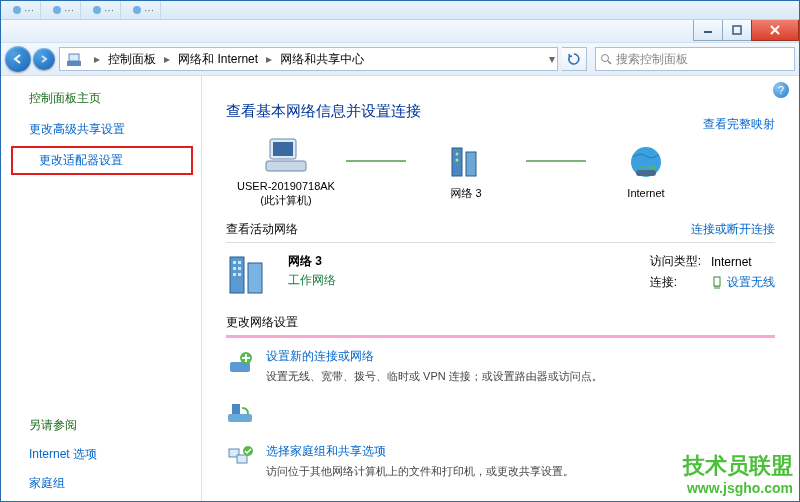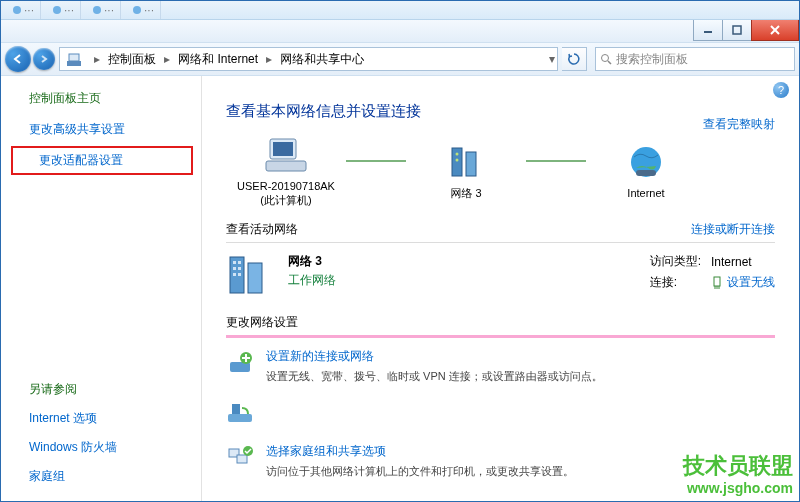--- a/index.html
+++ b/index.html
@@ -21,21 +21,21 @@
   .navcircle.fwd{width:22px;height:22px;margin-left:2px;}
   .addressbar{flex:1;height:22px;border:1px solid #a9c2da;background:#fff;display:flex;align-items:center;overflow:hidden;}
   .crumb{display:flex;align-items:center;padding:0 6px;height:100%;white-space:nowrap;}
   .crumb-sep{color:#666;padding:0 2px;}
   .crumb-icon{width:16px;height:16px;margin-right:4px;}
   .refreshbox{width:24px;height:22px;border:1px solid #a9c2da;border-left:none;background:linear-gradient(#fdfdfe,#e9f1f9);display:flex;align-items:center;justify-content:center;}
   .searchbox{width:190px;height:22px;border:1px solid #a9c2da;background:#fff;display:flex;align-items:center;padding:0 4px;color:#888;margin-left:4px;}
   .searchbox .mag{margin-right:4px;}
   
   .body{flex:1;display:flex;overflow:hidden;}
-  .sidebar{width:200px;background:#fff;border-right:1px solid #e2e2e2;padding:14px 0 10px 0;display:flex;flex-direction:column;}
+  .sidebar{width:200px;background:#fff;border-right:1px solid #e2e2e2;padding:14px 0 3px 0;display:flex;flex-direction:column;}
   .side-title{padding:0 18px 8px 28px;color:#1a6b1a;font-size:12px;}
   .side-link{padding:6px 18px 6px 28px;color:#0066cc;cursor:pointer;}
   .side-link.hl{border:2px solid #e21b1b;padding:4px 16px 4px 26px;margin:2px 8px 2px 10px;}
   .side-spacer{flex:1;}
   .side-sub{padding:0 18px 6px 28px;color:#1a6b1a;margin-top:8px;}
   
   .content{flex:1;overflow:auto;padding:14px 24px 10px 24px;position:relative;}
   .help-icon{position:absolute;top:6px;right:10px;width:16px;height:16px;border-radius:50%;background:radial-gradient(circle at 30% 30%,#8fc6f2,#2a7bc9);color:#fff;font-size:11px;display:flex;align-items:center;justify-content:center;}
   h1.heading{font-size:15px;font-weight:normal;color:#003399;margin:12px 0 14px 0;}
   .netmap{display:flex;align-items:center;justify-content:flex-start;gap:0;margin-bottom:6px;}
@@ -156,21 +156,20 @@
   </div>
 
   <div class="body">
     <div class="sidebar">
       <div class="side-title">控制面板主页</div>
       <div class="side-link">更改高级共享设置</div>
       <div class="side-link hl">更改适配器设置</div>
       <div class="side-spacer"></div>
       <div class="side-sub">另请参阅</div>
       <div class="side-link">Internet 选项</div>
-      <div class="side-link">Windows 防火墙</div>
       <div class="side-link">家庭组</div>
     </div>
 
     <div class="content">
       <div class="help-icon">?</div>
       <h1 class="heading">查看基本网络信息并设置连接</h1>
 
       <span class="maplink">查看完整映射</span>
 
       <div class="netmap">

